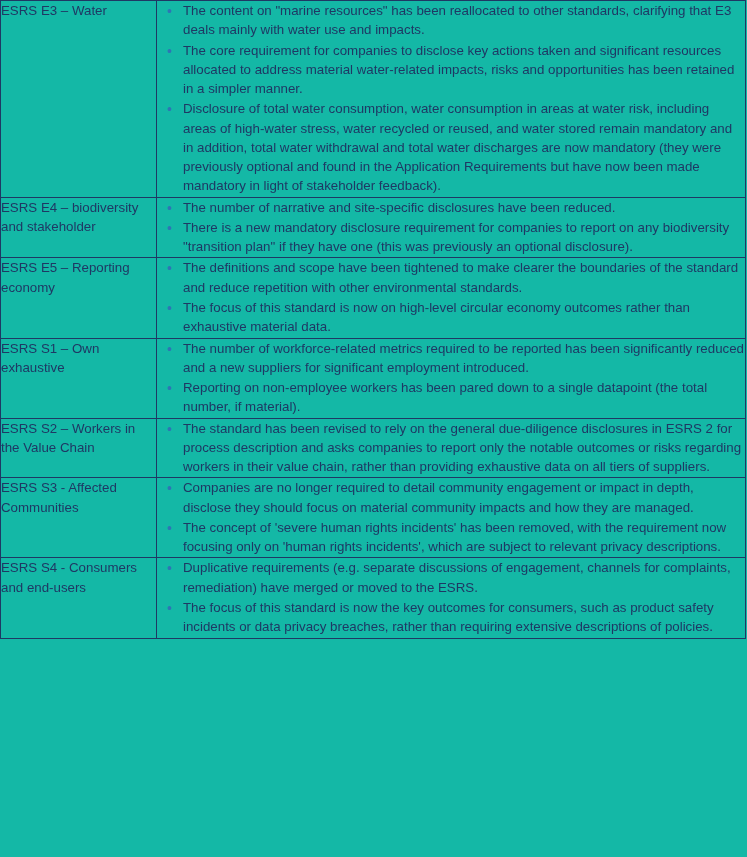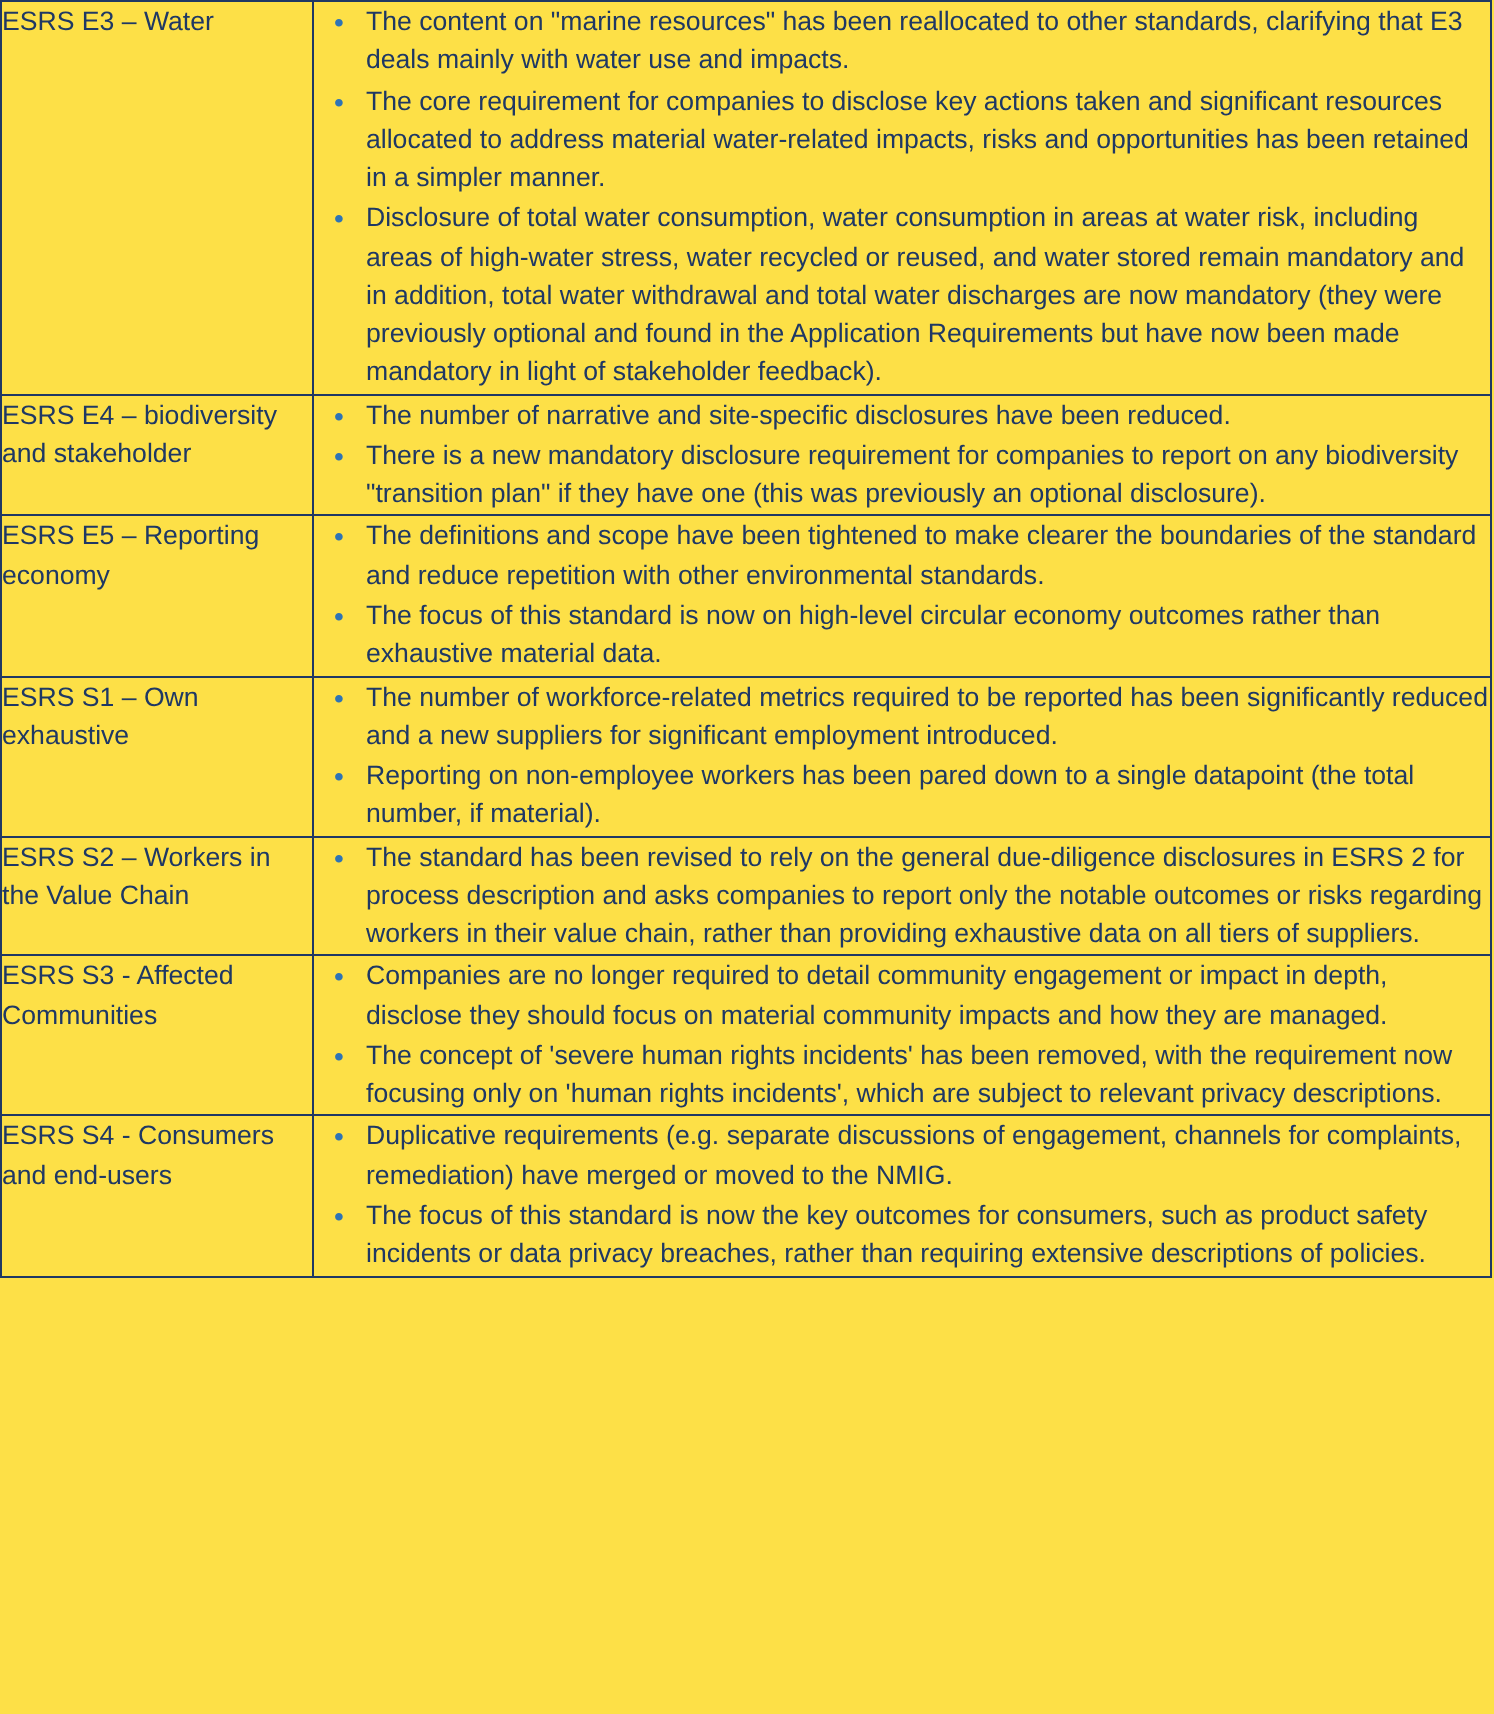--- a/index.html
+++ b/index.html
@@ -9,21 +9,21 @@
   }
   body {
     font-family: "Liberation Sans", sans-serif;
     color: #1F3864;
   }
   .page {
     width: 747px;
     height: 857px;
     position: relative;
     box-sizing: border-box;
-    background: #fde047;
+    background: #14b8a6;
   }
   table.esrs-table {
     border-collapse: collapse;
     width: 745px;
     margin: 0;
     table-layout: fixed;
   }
   table.esrs-table td {
     border: 1px solid #1F3864;
     vertical-align: top;
@@ -138,20 +138,20 @@
               <li><span>The concept of 'severe human rights incidents' has been removed, with the requirement now focusing only on 'human rights incidents', which are subject to relevant privacy descriptions.</span></li>
             </ul>
           </td>
         </tr>
         <tr>
           <td class="std-cell">
             <div class="std-label">ESRS S4 - Consumers and end-users</div>
           </td>
           <td class="desc-cell">
             <ul class="bullets">
-              <li><span>Duplicative requirements (e.g. separate discussions of engagement, channels for complaints, remediation) have merged or moved to the NMIG.</span></li>
+              <li><span>Duplicative requirements (e.g. separate discussions of engagement, channels for complaints, remediation) have merged or moved to the ESRS.</span></li>
               <li><span>The focus of this standard is now the key outcomes for consumers, such as product safety incidents or data privacy breaches, rather than requiring extensive descriptions of policies.</span></li>
             </ul>
           </td>
         </tr>
       </tbody>
   </table>
 </div>
 
 </body></html>

